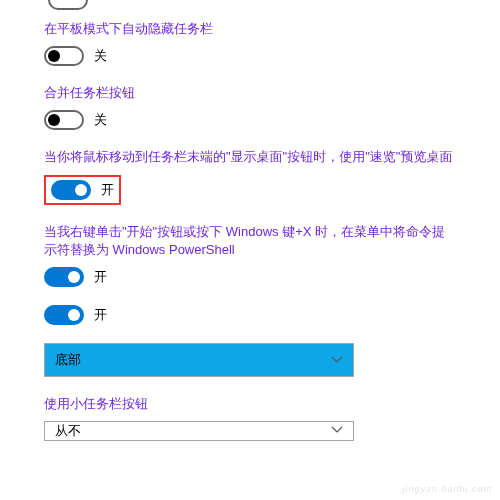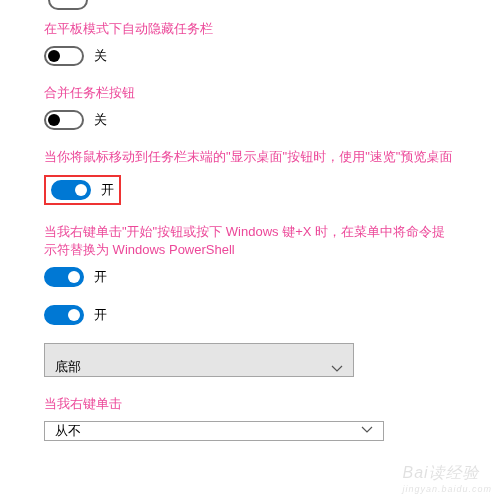--- a/index.html
+++ b/index.html
@@ -14,21 +14,21 @@
       position: relative;
     }
     .content {
       padding: 0 44px 0 44px;
     }
     .setting-block {
       margin-bottom: 18px;
     }
     .setting-label {
       font-size: 13px;
-      color: #ec4899;
+      color: #6d28d9;
       line-height: 1.4;
       margin-bottom: 8px;
       display: block;
     }
     .toggle-row {
       display: flex;
       align-items: center;
       gap: 10px;
     }
     .toggle {
@@ -78,23 +78,23 @@
       align-items: center;
       gap: 8px;
     }
     .highlight-box .toggle-state {
       margin-left: 2px;
     }
     .select-box {
       width: 310px;
       height: 34px;
       border: 1px solid #a5a5a5;
-      background: #e5e5e5;
+      background: #0ea5e9;
       display: flex;
-      align-items: flex-end;
+      align-items: center;
       justify-content: space-between;
       padding: 0 10px;
       font-size: 13px;
       cursor: pointer;
     }
     .select-box .chevron {
       font-size: 12px;
       color: #555;
     }
     .partial-toggle {
@@ -122,21 +122,21 @@
       letter-spacing: 1px;
       pointer-events: none;
     }
     .watermark-sub {
       font-size: 9px;
       display: block;
       text-align: left;
     }
     .bottom-select {
       border: 1px solid #a5a5a5;
-      width: 340px;
+      width: 310px;
       height: 20px;
       padding: 0 10px;
       display: flex;
       align-items: flex-start;
       justify-content: space-between;
       overflow: hidden;
     }
   </style>
 </head>
 <body>
@@ -193,29 +193,28 @@
       <span>底部</span>
       <span class="chevron">
         <svg width="12" height="8" viewBox="0 0 12 8">
             <path d="M1 1 L6 6 L11 1" stroke="#555" stroke-width="1.2" fill="none"></path>
           </svg>
       </span>
     </div>
   </div>
 
   <div class="setting-block" style="margin-bottom:8px;">
-    <span class="setting-label">当我右键单击</span>
+    <span class="setting-label">使用小任务栏按钮</span>
     <div class="bottom-select">
       <span>从不</span>
       <span class="chevron">
         <svg width="12" height="8" viewBox="0 0 12 8">
             <path d="M1 1 L6 6 L11 1" stroke="#555" stroke-width="1.2" fill="none"></path>
           </svg>
       </span>
     </div>
   </div>
 
 </div>
 
 <div class="watermark">
-  <span>Bai读经验</span>
   <span class="watermark-sub">jingyan.baidu.com</span>
 </div>
 
 </body></html>

